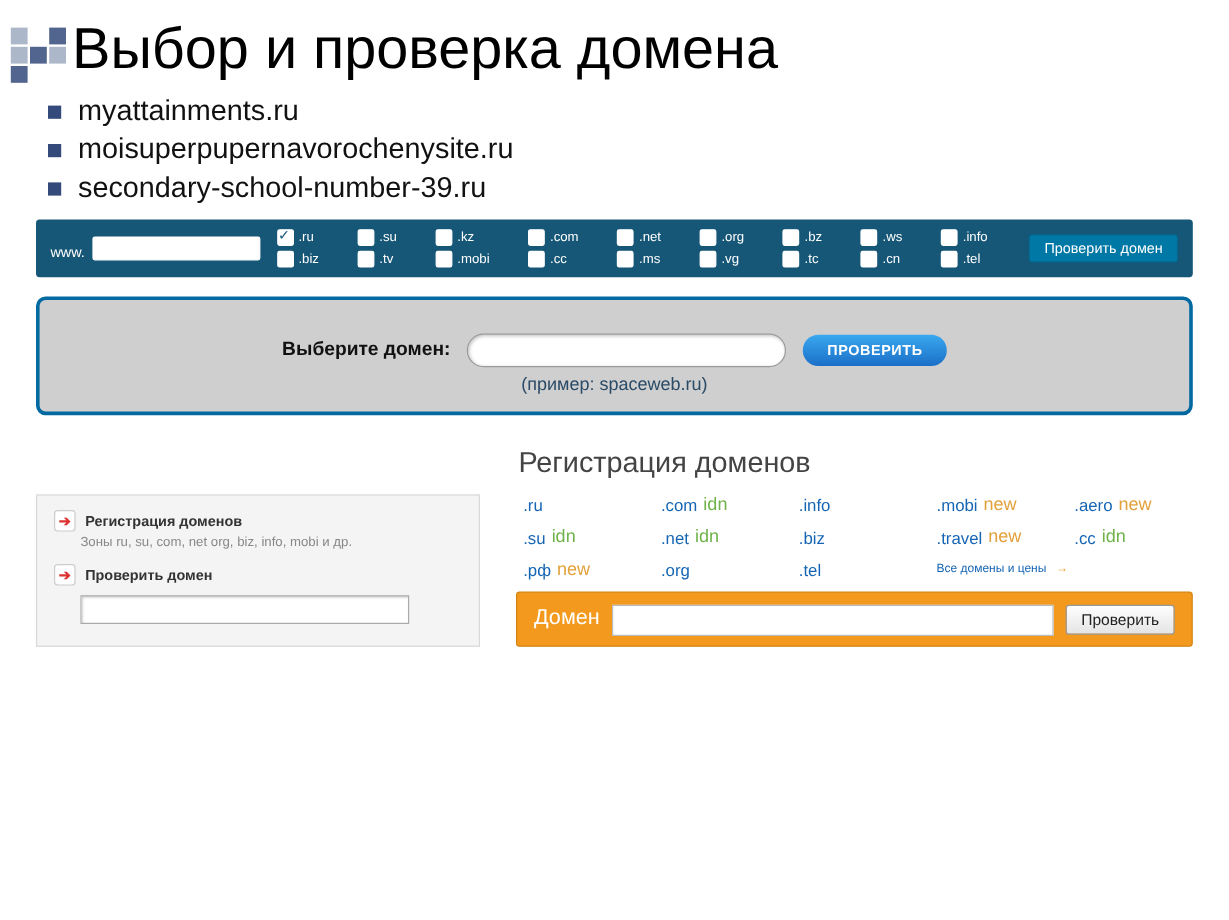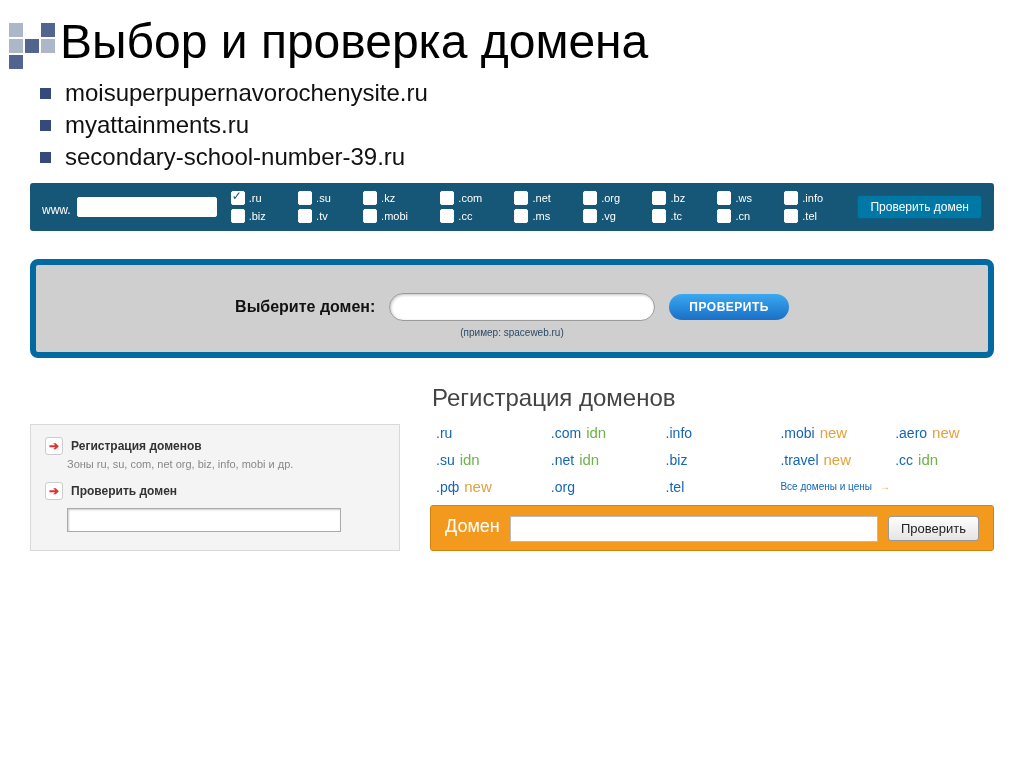--- a/index.html
+++ b/index.html
@@ -18,26 +18,26 @@
 
 .w1{background:#165676;border-radius:3px;padding:8px 12px;display:flex;align-items:center;gap:14px}
 .w1 .www{color:#fff;font-size:12px;display:flex;align-items:flex-end;gap:6px}
 .w1 input{width:130px;height:18px;border:1px solid #fff;background:#fff;border-radius:2px;font-size:11px;padding:0 4px}
 .tlds{display:grid;grid-template-columns:repeat(9,auto);gap:4px 12px;flex:1}
 .tldc{display:flex;align-items:center;gap:4px;color:#fff;font-size:11px}
 .tldc .cb{width:12px;height:12px;border:1px solid #ffffff;background:#ffffff;border-radius:2px;position:relative}
 .tldc .cb.on:after{content:"✓";position:absolute;left:0;top:-3px;font-size:12px;color:#165676}
 .w1 .btn{margin-left:auto;background:#0078a5;color:#fff;border:1px solid #0a6085;font-size:12px;padding:4px 12px;border-radius:3px;cursor:pointer}
 
-.w2{margin-top:28px;background:#cfcfcf;border:6px solid #0369a1;border-radius:8px;padding:28px 0 14px 0;text-align:center}
+.w2{margin-top:16px;background:#cfcfcf;border:3px solid #0369a1;border-radius:8px;padding:28px 0 14px 0;text-align:center}
 .w2-row{display:flex;align-items:center;justify-content:center;gap:14px}
 .w2-lbl{font:bold 16px Arial;color:#111}
 .w2 input{width:240px;height:26px;border:1px solid #9a9a9a;border-radius:14px;padding:0 12px;background:#fff;box-shadow:inset 1px 1px 3px rgba(0,0,0,.25)}
 .w2 button{background:linear-gradient(#3aa8f0,#1a6fc7);color:#fff;border:0;padding:6px 20px;border-radius:14px;font:bold 12px Arial;letter-spacing:.5px;cursor:pointer}
-.w2-hint{font-size:10px;color:#2a4a66;margin-top:6px}
+.w2-hint{font-size:15px;color:#2a4a66;margin-top:6px}
 
 .bottom{display:flex;gap:30px;margin-top:26px}
 .w3{width:340px;border:1px solid #d9d9d9;background:#f4f4f4;padding:10px 14px 14px 14px;margin-top:40px}
 .w3 h4{margin:2px 0 2px 0;font:bold 12px Arial;color:#333;display:flex;align-items:center;gap:8px}
 .w3 .sub{font:11px/1.4 Arial;color:#888;margin:0 0 10px 22px}
 .w3 .itm{display:flex;align-items:center;gap:8px;font:bold 12px Arial;color:#333}
 .arrow-ico{display:inline-flex;align-items:center;justify-content:center;width:16px;height:16px;border:1px solid #ccc;border-radius:3px;background:#fff;color:#d33;font-size:12px;line-height:1}
 .w3 input{width:260px;height:22px;border:1px solid #aaa;background:#fff;margin:8px 0 0 22px;padding:0 6px;box-shadow:inset 1px 1px 2px rgba(0,0,0,.2)}
 
 .w4{flex:1}
@@ -74,25 +74,25 @@
       <span class="x"></span>
   </div>
 
   <div class="slide-title">Выбор и проверка домена</div>
 
   <div class="cols">
     <div class="col">
       <ul class="bul">
         <li>
             <span class="sq"></span>
-            <span>moisuperpupernavorochenysite.ru</span>
+            <span>myattainments.ru</span>
           </li>
         <li>
             <span class="sq"></span>
-            <span>myattainments.ru</span>
+            <span>moisuperpupernavorochenysite.ru</span>
           </li>
         <li>
             <span class="sq"></span>
             <span>secondary-school-number-39.ru</span>
           </li>
       </ul>
     </div>
   </div>
 
   <div class="widgets">

